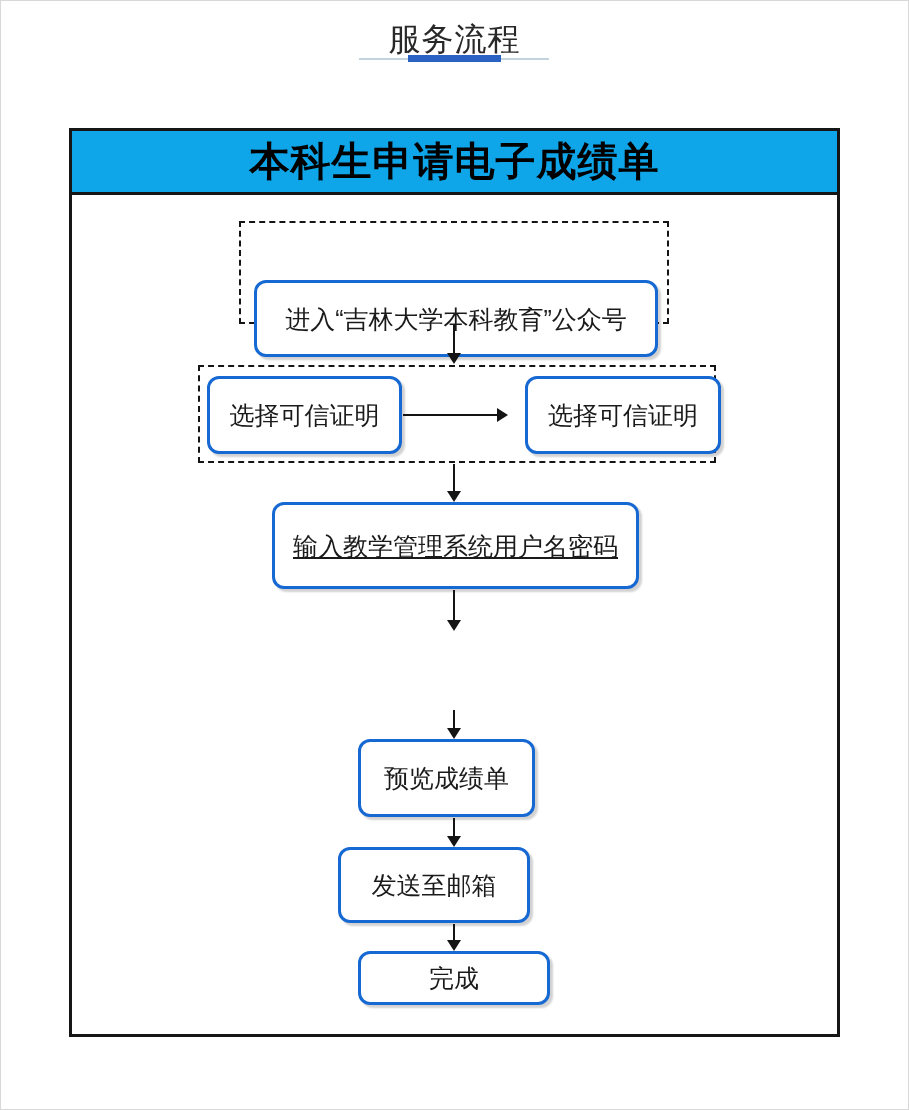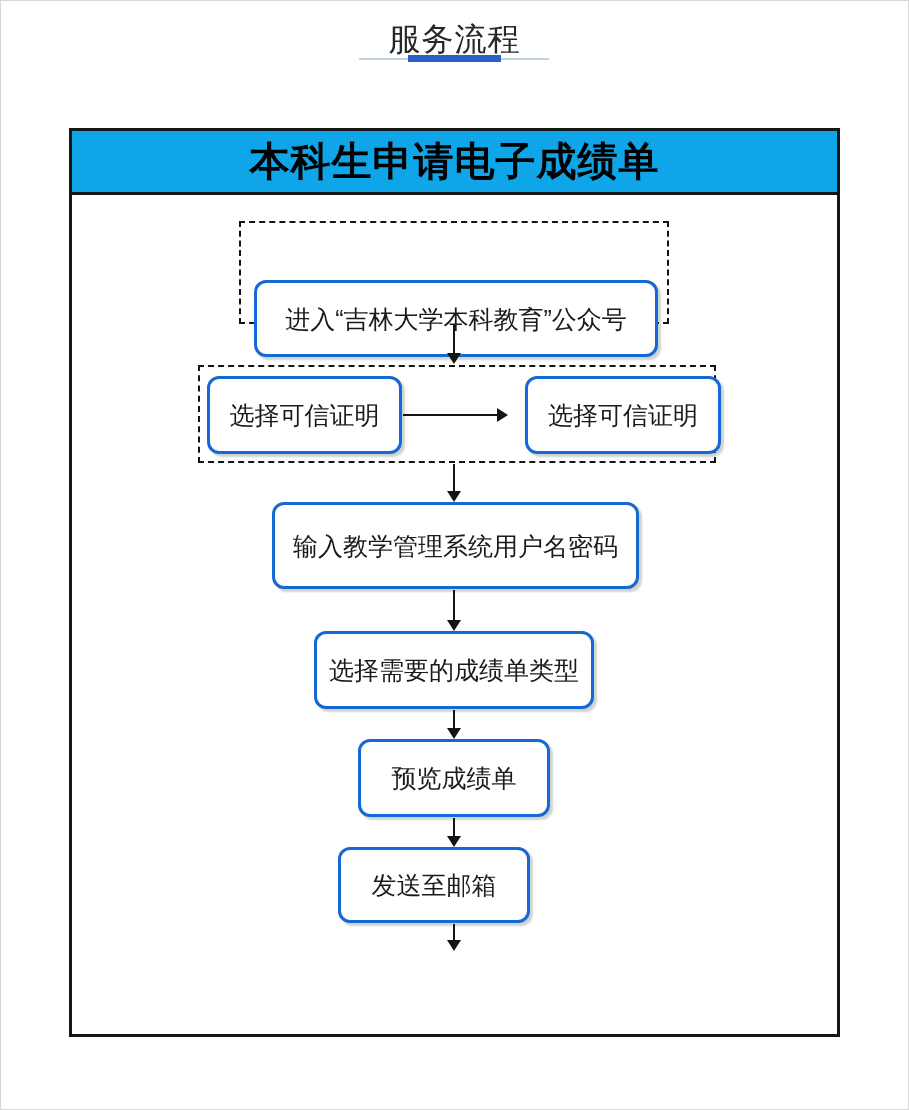--- a/index.html
+++ b/index.html
@@ -96,23 +96,23 @@
     align-items: center;
     justify-content: center;
     font-size: 25px;
     color: #1a1a1a;
     line-height: 1.2;
     white-space: nowrap;
   }
   .n1 { left: 253px; top: 235px; width: 404px; height: 77px; margin-top: 44px; }
   .n2 { left: 206px; top: 375px; width: 195px; height: 78px; }
   .n3 { left: 524px; top: 375px; width: 196px; height: 78px; }
-  .n4 { left: 271px; top: 501px; width: 367px; height: 87px; }
+  .n4 { left: 271px; top: 501px; width: 367px; height: 87px; text-decoration: underline; }
   .n5 { left: 313px; top: 630px; width: 280px; height: 78px; }
-  .n6 { left: 357px; top: 738px; width: 192px; height: 78px; }
+  .n6 { left: 357px; top: 738px; width: 177px; height: 78px; }
   .n7 { left: 337px; top: 846px; width: 192px; height: 76px; }
   .n8 { left: 357px; top: 950px; width: 192px; height: 54px; }
 
   
   .arrow-v {
     position: absolute;
     width: 2px;
     background: #141414;
   }
   .arrow-v::after {
@@ -175,28 +175,28 @@
   </div>
   <div class="node n2">
     <span>选择可信证明</span>
   </div>
   <div class="node n3">
     <span>选择可信证明</span>
   </div>
   <div class="node n4">
     <span>输入教学管理系统用户名密码</span>
   </div>
-  <div class="node n5">
-    <span>选择需要的成绩单类型</span>
-  </div>
   <div class="node n6">
     <span>预览成绩单</span>
   </div>
   <div class="node n7">
     <span>发送至邮箱</span>
+  </div>
+  <div class="node n8">
+    <span>完成</span>
   </div>
 
   <div class="arrow-v a1"></div>
   <div class="arrow-h ah1"></div>
   <div class="arrow-v a2"></div>
   <div class="arrow-v a3"></div>
   <div class="arrow-v a4"></div>
   <div class="arrow-v a5"></div>
   <div class="arrow-v a6"></div>
 

